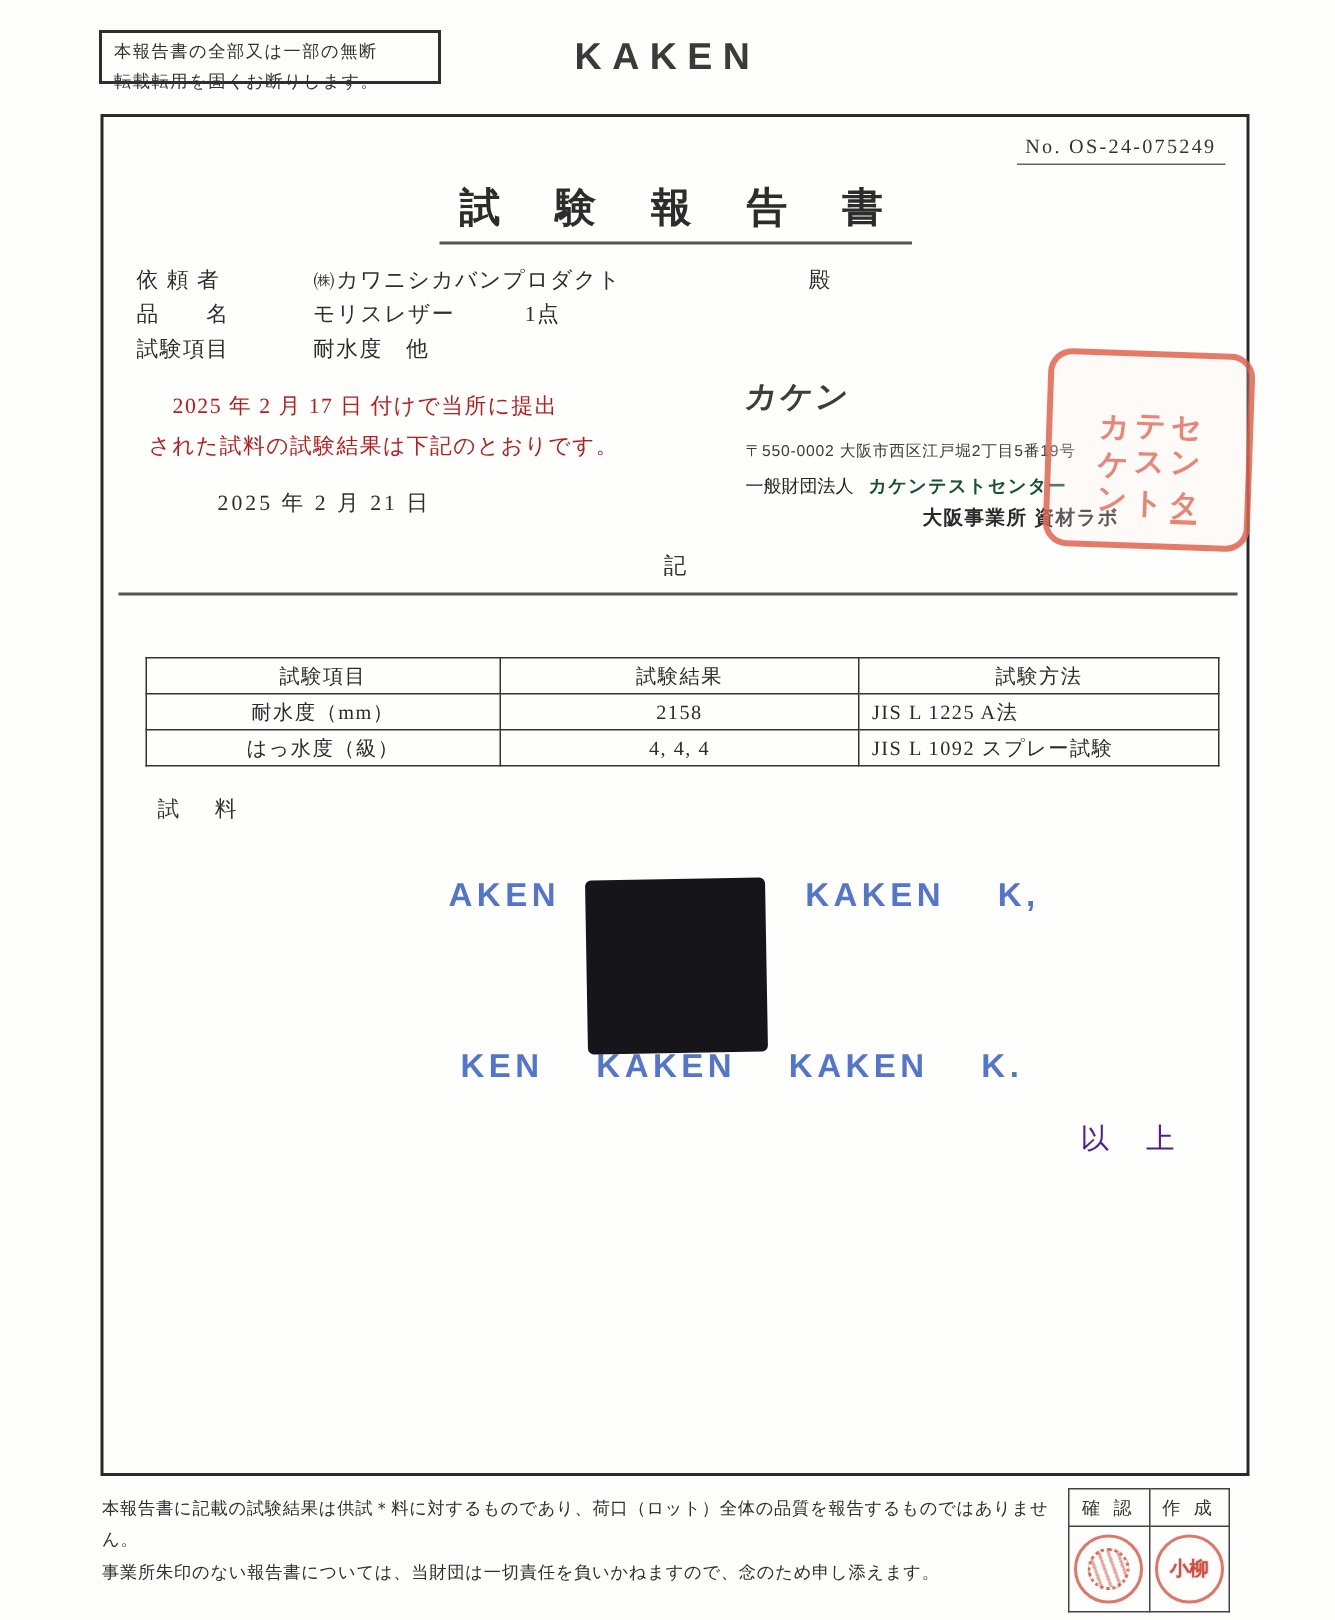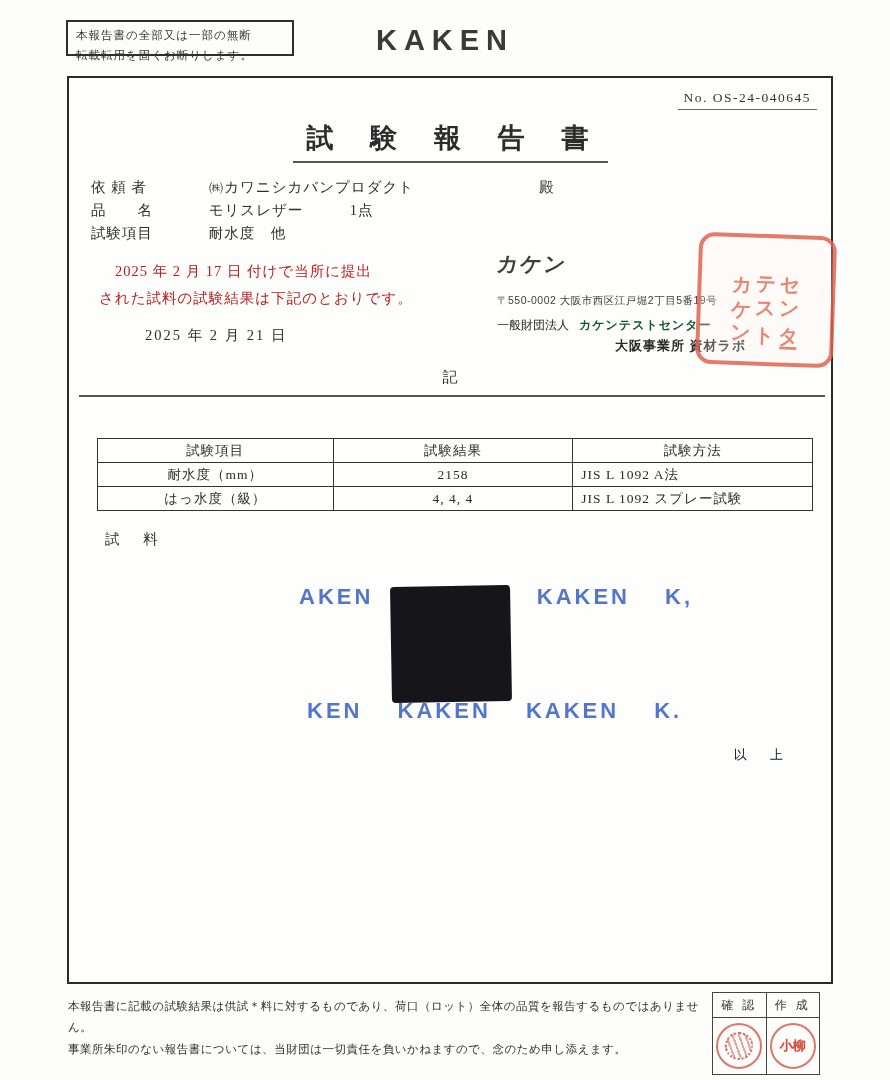--- a/index.html
+++ b/index.html
@@ -18,21 +18,21 @@
     left:66px;top:20px;width:228px;height:36px;
     border:2px solid #2e2e2e;
     font-size:11.5px;line-height:1.75;
     padding:3px 8px;box-sizing:border-box;
     color:#333;letter-spacing:1px;
   }
   
   .brand{
     left:0;top:24px;width:100%;text-align:center;
     font-family:"Liberation Sans","DejaVu Sans",sans-serif;
-    font-weight:bold;font-size:29px;letter-spacing:7px;color:#3a3a3a;
+    font-weight:bold;font-size:25px;letter-spacing:7px;color:#3a3a3a;
   }
 
   
   .main-box{
     left:67px;top:76px;width:766px;height:908px;
     border:2.5px solid #2a2a2a;background:#fefefd;
     box-sizing:border-box;
   }
   .report-no{
     right:14px;top:12px;
@@ -114,21 +114,21 @@
     font-family:"Liberation Sans","DejaVu Sans",sans-serif;
     font-weight:bold;font-size:22px;color:#3c63c5;opacity:.88;
     letter-spacing:3px;word-spacing:26px;white-space:nowrap;
   }
   .wm1{left:230px;top:506px;}
   .wm2{left:238px;top:620px;}
   .swatch{
     left:322px;top:508px;width:120px;height:116px;
     background:#16161a;border-radius:4px;transform:rotate(-1deg);
   }
-  .closing{right:38px;top:668px;font-size:13px;letter-spacing:10px;color:#0f172a;}
+  .closing{right:38px;top:668px;font-size:19px;letter-spacing:10px;color:#4c1d95;}
 
   
   .disclaimer{
     left:68px;top:996px;width:645px;
     font-size:11.5px;line-height:1.85;color:#2f2f2f;letter-spacing:.5px;
   }
   .approval{
     left:712px;top:992px;width:108px;border-collapse:collapse;
     font-size:12px;color:#333;
   }
@@ -155,21 +155,21 @@
 
   <div class="abs notice-box">
     <div>本報告書の全部又は一部の無断</div>
     <div>転載転用を固くお断りします。</div>
   </div>
 
   <div class="abs brand">KAKEN</div>
 
   <div class="abs main-box">
 
-    <div class="abs report-no">No. OS-24-040645</div>
+    <div class="abs report-no">No. OS-24-075249</div>
 
     <div class="abs doc-title">
       <span>試 験 報 告 書</span>
     </div>
 
     <div class="abs fields">
       <div class="field-row">
         <span class="field-label">依 頼 者</span>
         <span class="field-value">㈱カワニシカバンプロダクト</span>
         <span class="field-suffix">殿</span>
@@ -213,21 +213,21 @@
     <table class="abs results-table">
       <tbody>
       <tr>
         <th class="c-item">試験項目</th>
         <th class="c-result">試験結果</th>
         <th class="c-method" style="text-align:center;">試験方法</th>
       </tr>
       <tr>
         <td class="c-item">耐水度（mm）</td>
         <td class="c-result">2158</td>
-        <td class="c-method">JIS L 1092 A法</td>
+        <td class="c-method">JIS L 1225 A法</td>
       </tr>
       <tr>
         <td class="c-item">はっ水度（級）</td>
         <td class="c-result">4, 4, 4</td>
         <td class="c-method">JIS L 1092 スプレー試験</td>
       </tr>
       </tbody>
     </table>
 
     <div class="abs sample-label">試 料</div>

